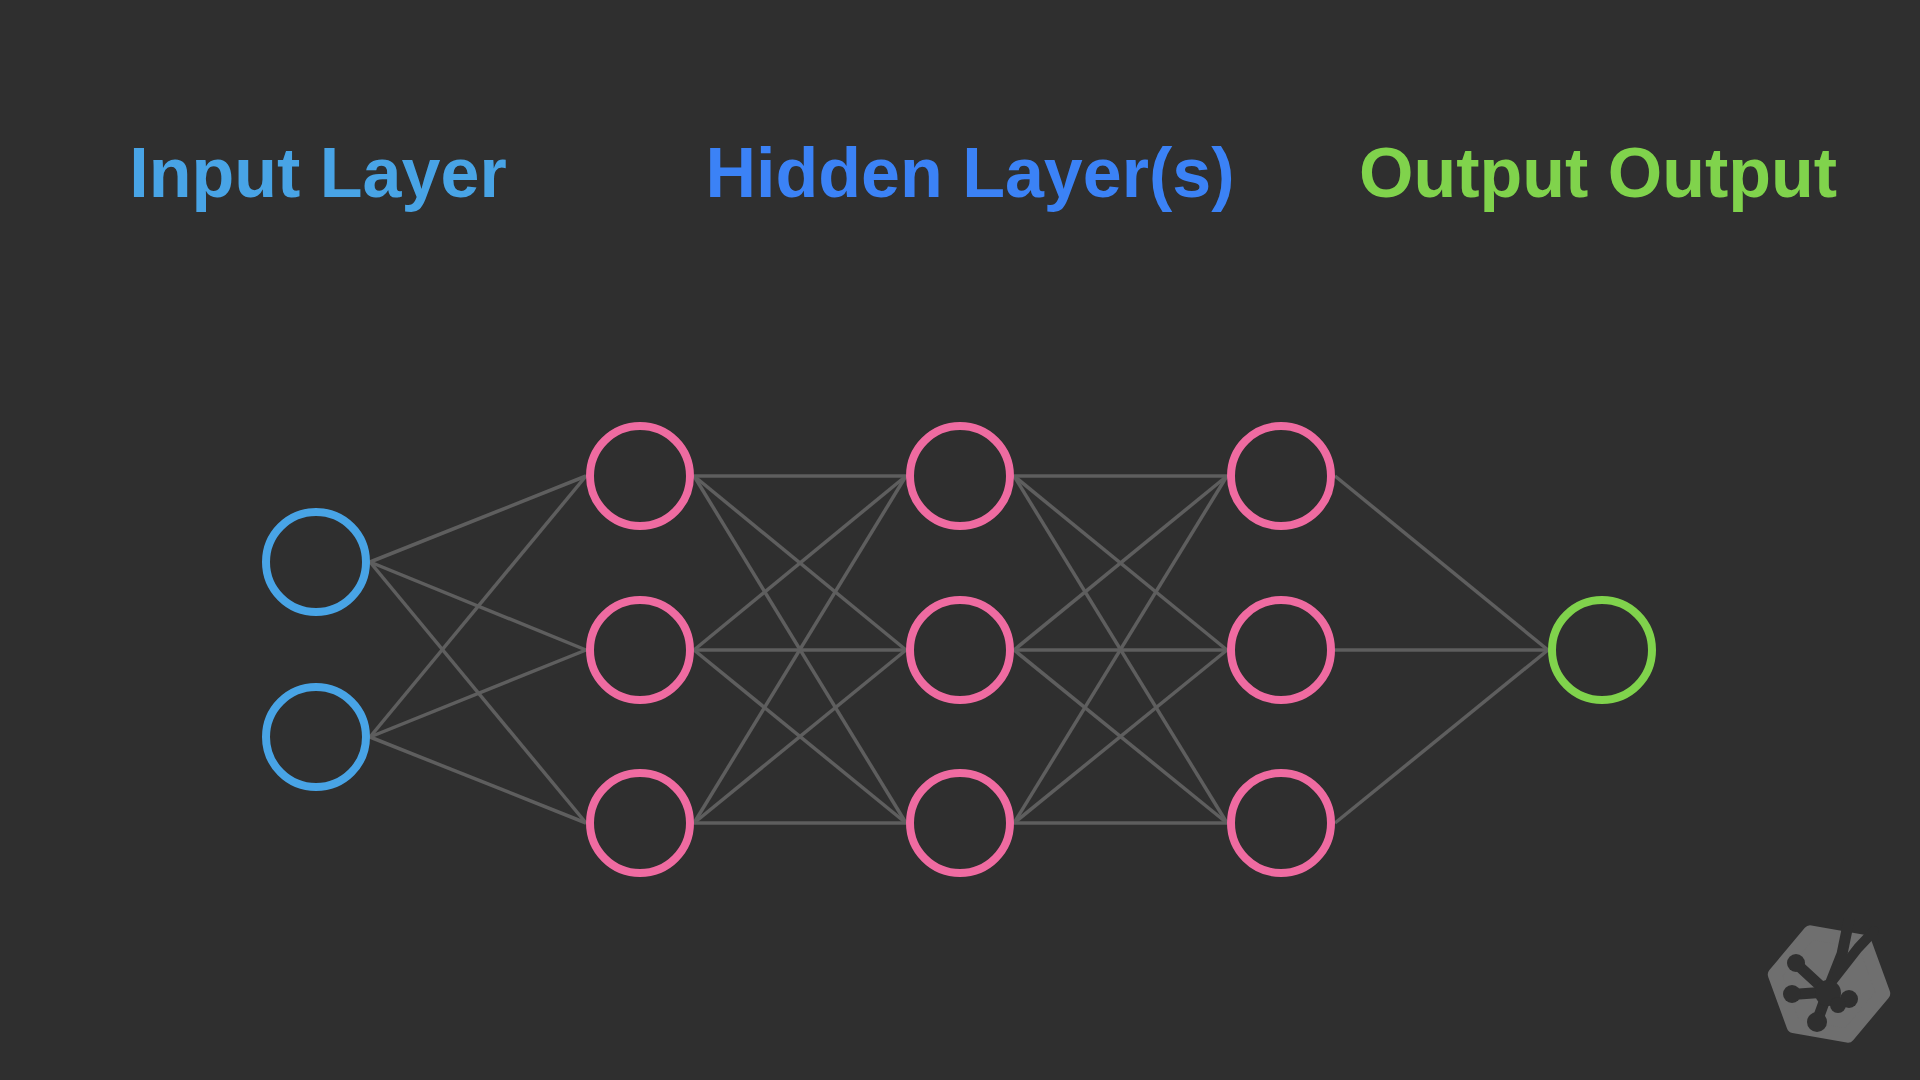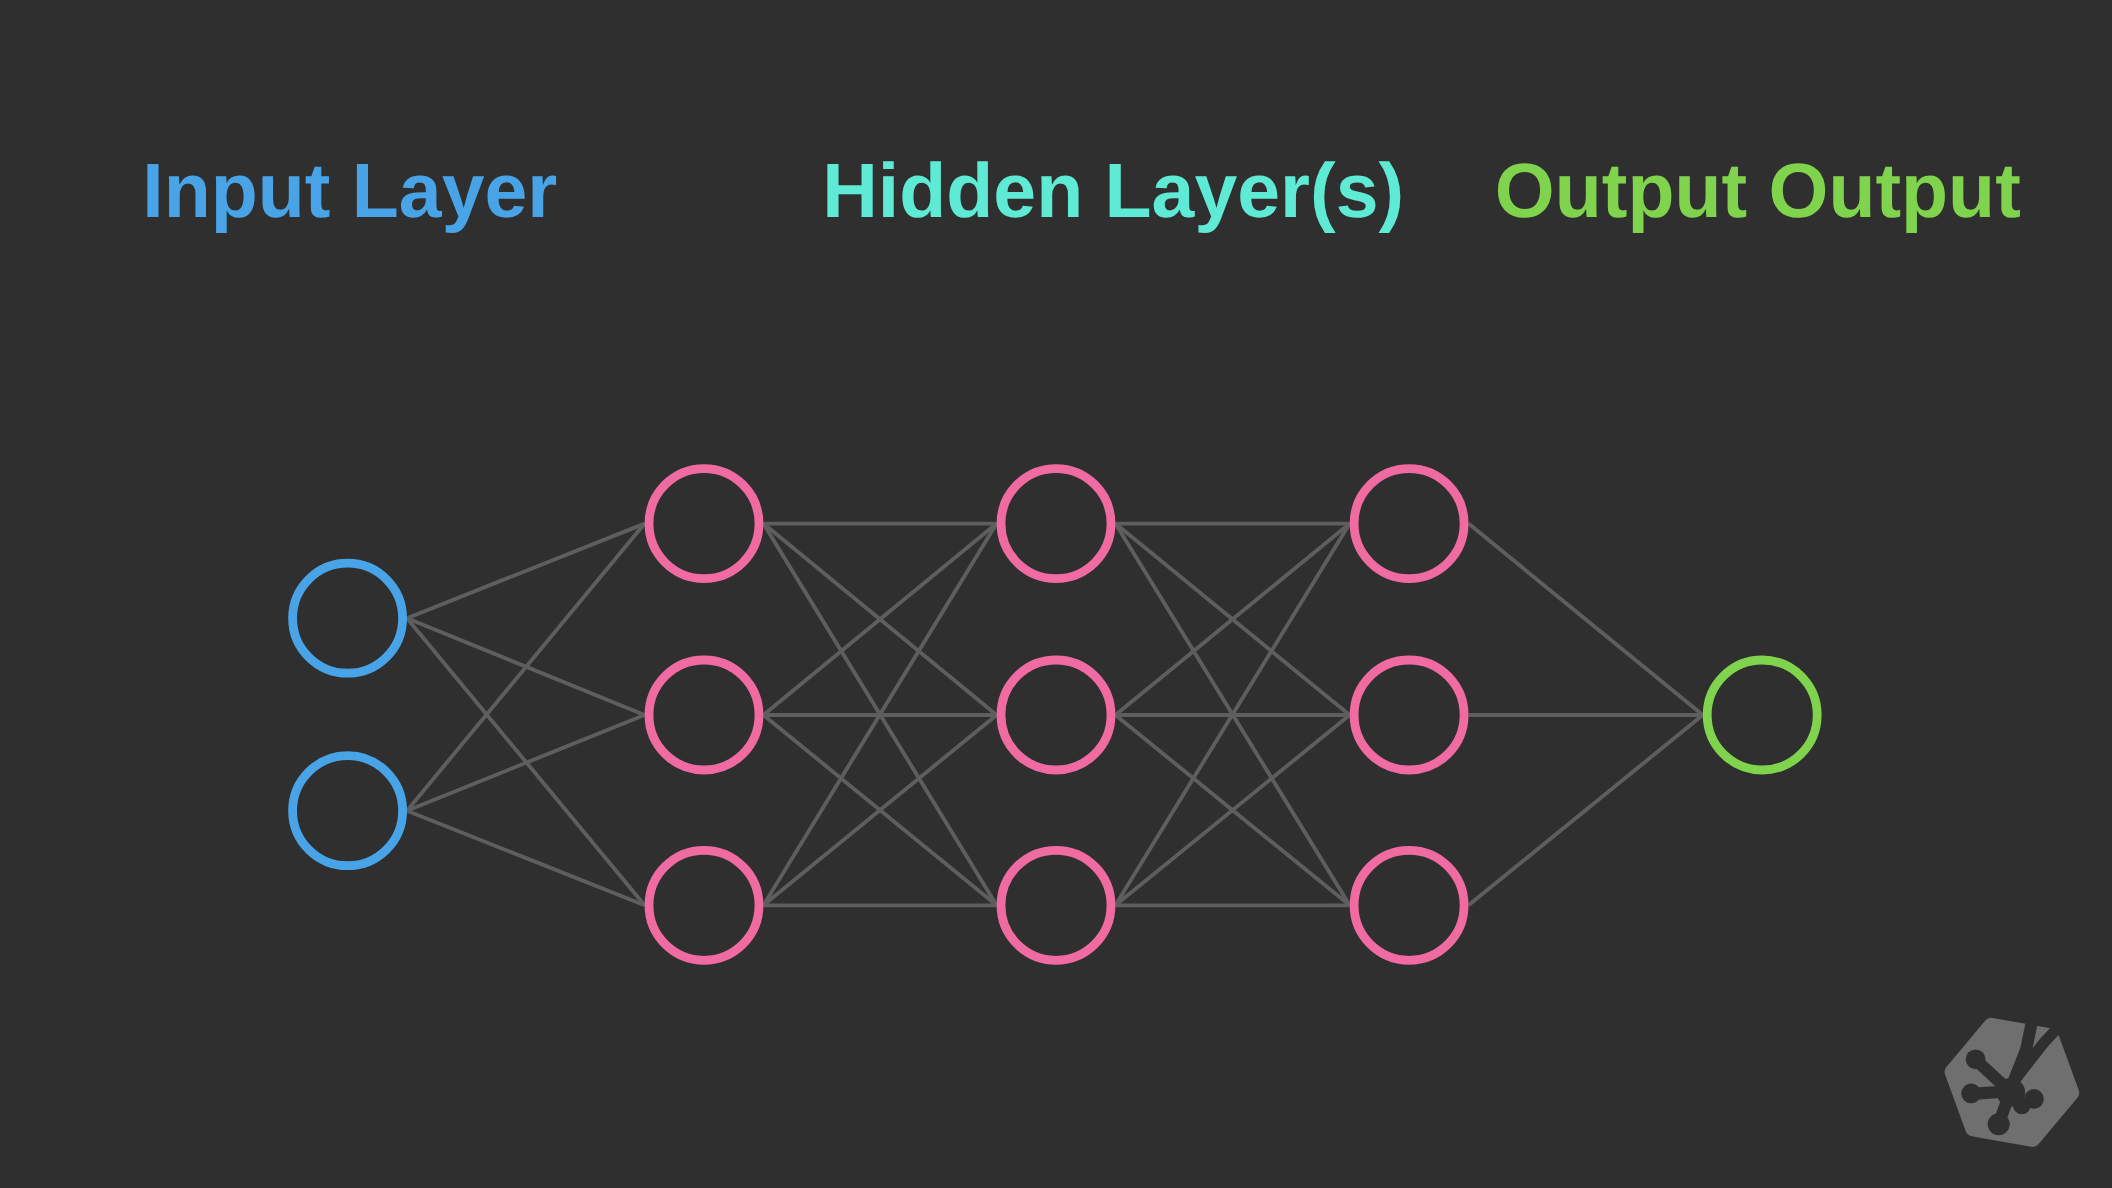--- a/index.html
+++ b/index.html
@@ -27,21 +27,21 @@
   .frog-foot-stroke { stroke: var(--bg, #2f2f2f); fill: none; stroke-linecap: round; stroke-linejoin: round; }
   .frog-foot-fill { fill: var(--bg, #2f2f2f); }
 </style>
 </head>
 <body style="--bg: #2f2f2f; --logo-color: #6f6f6f;">
 
 <div class="stage">
 
   <div class="layer-title" id="title-input" style="color: rgb(72, 164, 230); left: 318px;">Input Layer</div>
 
-  <div class="layer-title" id="title-hidden" style="color: #5eead4; left: 1012px;">Hidden Layer(s)</div>
+  <div class="layer-title" id="title-hidden" style="color: #3b82f6; left: 970px;">Hidden Layer(s)</div>
 
   <div class="layer-title" id="title-output" style="color: rgb(128, 211, 76); left: 1598px;">Output Output</div>
 
   <svg id="network-svg" viewBox="0 0 1920 1080">
       <line x1="370" y1="562" x2="586" y2="476" stroke="#5e5e5e" stroke-width="3.5"></line>
       <line x1="370" y1="562" x2="586" y2="650" stroke="#5e5e5e" stroke-width="3.5"></line>
       <line x1="370" y1="562" x2="586" y2="823" stroke="#5e5e5e" stroke-width="3.5"></line>
       <line x1="370" y1="737" x2="586" y2="476" stroke="#5e5e5e" stroke-width="3.5"></line>
       <line x1="370" y1="737" x2="586" y2="650" stroke="#5e5e5e" stroke-width="3.5"></line>
       <line x1="370" y1="737" x2="586" y2="823" stroke="#5e5e5e" stroke-width="3.5"></line>

